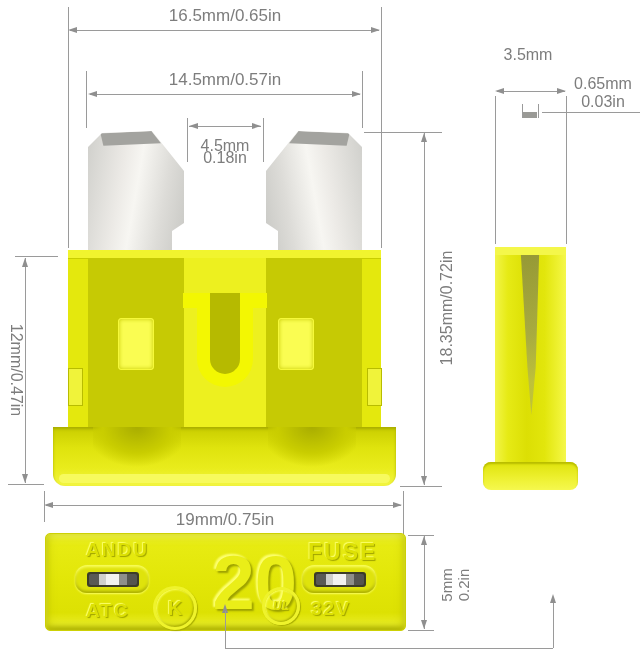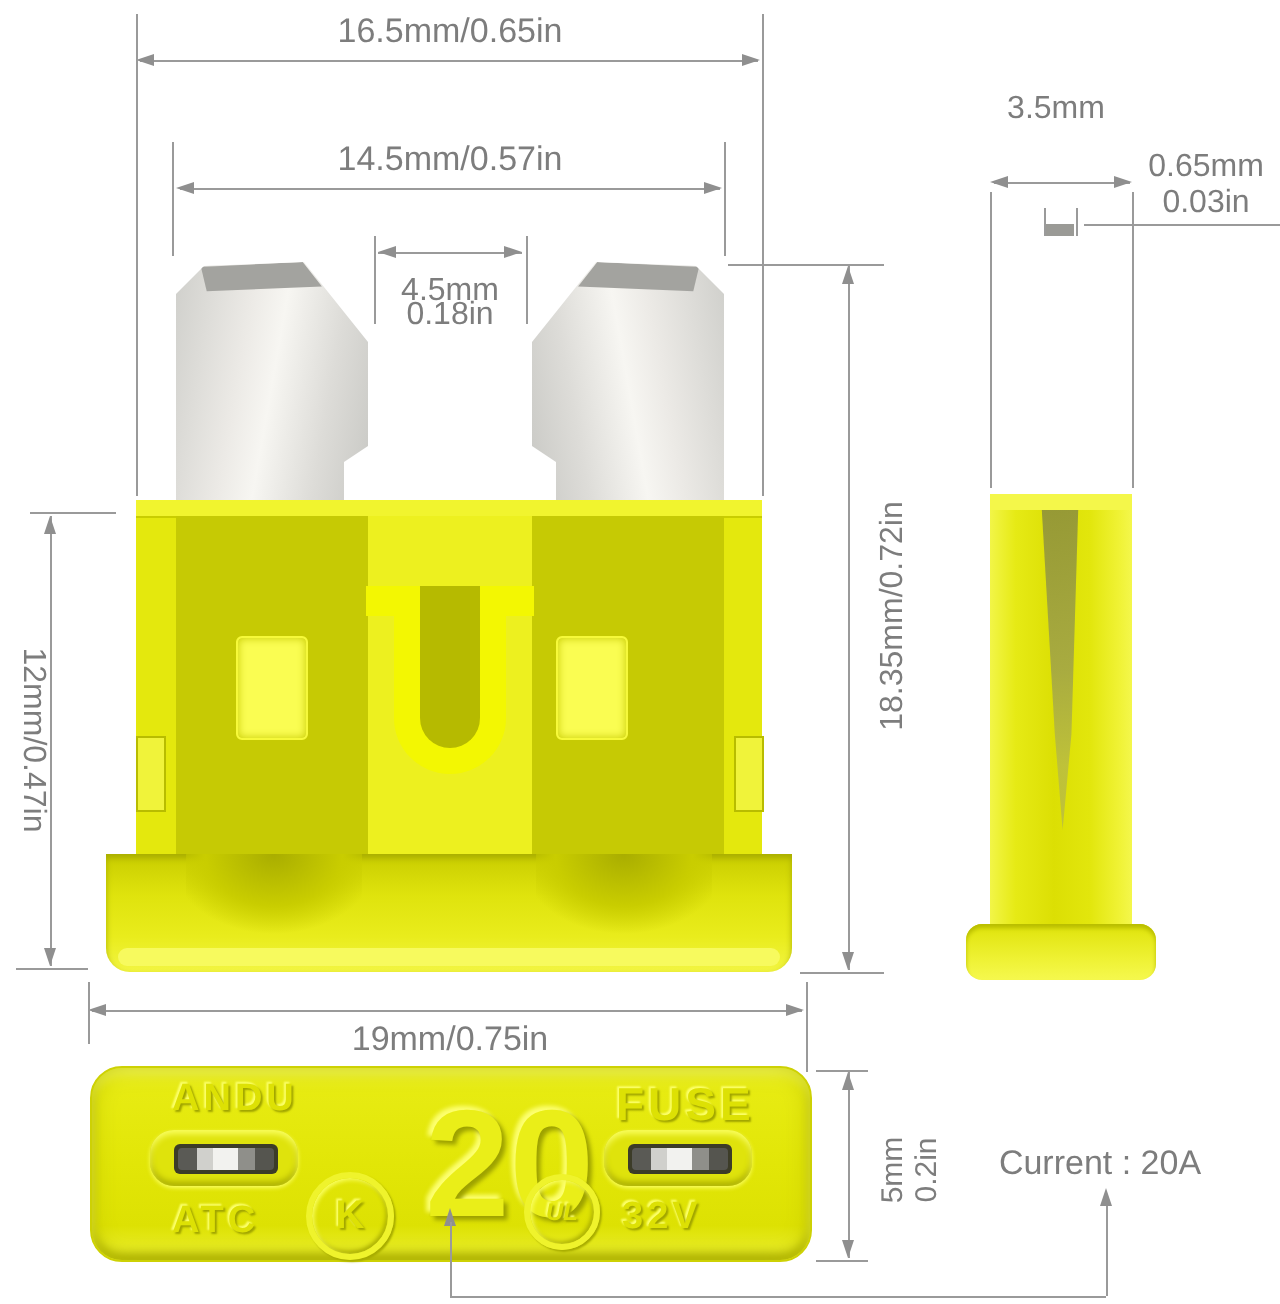--- a/index.html
+++ b/index.html
@@ -145,21 +145,21 @@
     <div class="dlv" style="left:106px;top:96px;height:148px;"></div>
 
     <div class="dim-text small" style="left:93px;top:75px;width:100px;">0.65mm</div>
     <div class="dim-text small" style="left:93px;top:93px;width:100px;">0.03in</div>
     <div class="dlv" style="left:62px;top:104px;height:14px;"></div>
     <div class="dlv" style="left:78px;top:104px;height:14px;"></div>
     <div class="dlh" style="left:82px;top:112px;width:98px;"></div>
   </div>
 
   <div class="abs" style="left:0;top:530px;width:640px;height:122px;">
-    <div class="abs" style="left:45px;top:3px;width:361px;height:98px;border-radius:16px;border:1px solid #cdd104;box-sizing:border-box;
+    <div class="abs" style="left:45px;top:3px;width:361px;height:98px;border-radius:5px;border:1px solid #cdd104;box-sizing:border-box;
                 background:linear-gradient(180deg,#f0f42e 0%,#e7eb12 12%,#e2e607 50%,#dde103 82%,#eff335 100%);
                 box-shadow:inset 0 0 12px #c2c600, inset 0 3px 4px #fbff70, inset 0 -3px 5px #9da100;">
       <div class="abs emboss" style="left:40px;top:5px;font-size:19px;">ANDU</div>
       <div class="abs emboss" style="left:262px;top:5px;font-size:23px;">FUSE</div>
       <div class="abs emboss" style="left:40px;top:66px;font-size:19px;">ATC</div>
       <div class="abs emboss" style="left:265px;top:64px;font-size:19px;">32V</div>
       <div class="abs" style="left:133px;top:2px;width:90px;text-align:right;font-size:76px;line-height:94px;font-weight:bold;color:#eaee18;
                   text-shadow:2px 2px 2px #9da100,-2px -2px 2px #fdff70,0 0 1px #c0c400;margin-left:28px;">20</div>
 
       <div class="slot" style="left:29px;top:31px;width:74px;">
@@ -184,21 +184,20 @@
     <div class="dlv" style="left:424px;top:6px;height:93px;"></div>
     <div class="arr arr-u" style="left:421px;top:6px;"></div>
     <div class="arr arr-d" style="left:421px;top:90px;"></div>
     <div class="dlh" style="left:408px;top:5px;width:26px;"></div>
     <div class="dlh" style="left:408px;top:100px;width:26px;"></div>
     <div class="abs rot-90" style="left:425px;top:38px;width:60px;height:34px;color:#7d7d7d;font-size:15px;line-height:17px;text-align:center;">
       <div>5mm</div>
       <div>0.2in</div>
     </div>
 
-    <div class="dim-text" style="left:480px;top:42px;width:140px;">Current : 20A</div>
     <div class="arr arr-u" style="left:222px;top:74px;"></div>
     <div class="dlv" style="left:225px;top:81px;height:37px;"></div>
     <div class="dlh" style="left:225px;top:118px;width:328px;"></div>
     <div class="dlv" style="left:553px;top:70px;height:48px;"></div>
     <div class="arr arr-u" style="left:550px;top:64px;"></div>
   </div>
 
 </div>
 
 </body></html>

